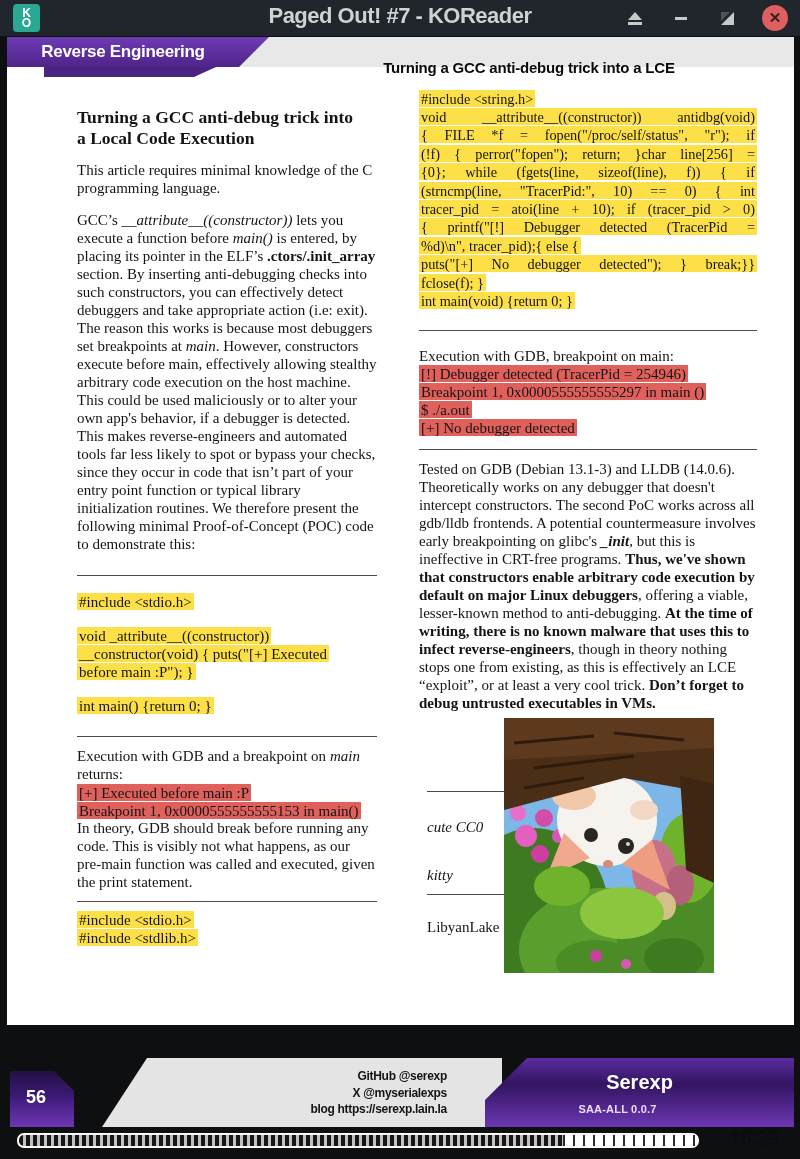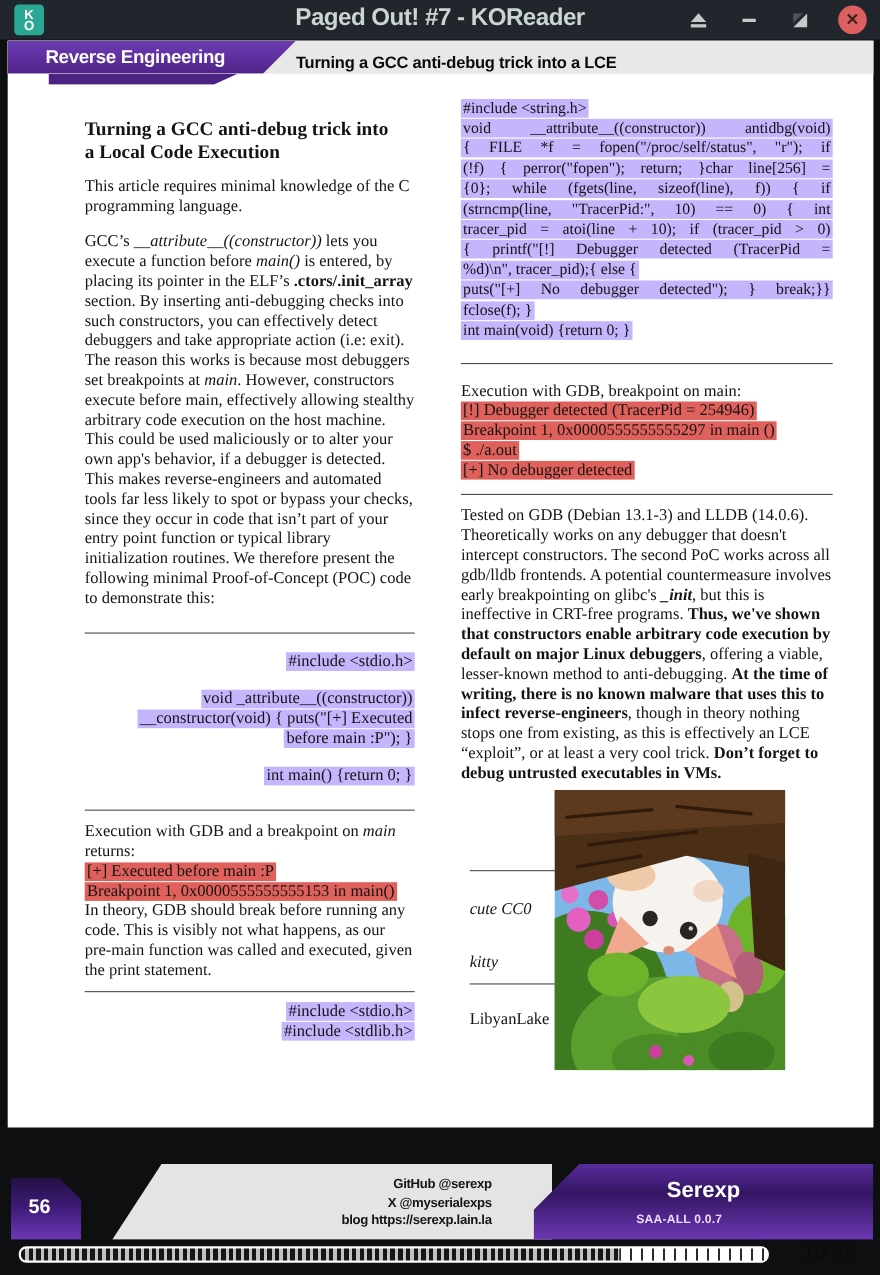--- a/index.html
+++ b/index.html
@@ -18,35 +18,35 @@
   .close-btn{width:26px;height:26px;border-radius:50%;background:#dd5f5f;display:flex;align-items:center;justify-content:center;
              color:#3a2020;font-size:15px;font-weight:bold;}
   
   .page{position:absolute;left:7px;top:37px;width:787px;height:988px;background:#ffffff;}
   .hdr-strip{position:absolute;left:0;top:0;width:787px;height:30px;background:#e8e8e8;}
   .ribbon{position:absolute;left:0;top:0;width:262px;height:30px;background:linear-gradient(180deg,#6d3cb4,#4f2488);
           clip-path:polygon(0 0,262px 0,232px 30px,0 30px);display:flex;align-items:center;justify-content:center;}
   .ribbon span{color:#fff;font-size:17px;font-weight:bold;letter-spacing:-0.3px;padding-right:30px;}
   .ribbon-tail{position:absolute;left:37px;top:30px;width:172px;height:10px;background:#4a2383;
                clip-path:polygon(0 0,172px 0,150px 10px,0 10px);}
-  .strip-title{position:absolute;left:262px;top:12px;width:520px;text-align:left;color:#0a0a0a;font-size:15px;font-weight:bold;letter-spacing:-0.2px;}
+  .strip-title{position:absolute;left:262px;top:22px;width:520px;text-align:center;color:#0a0a0a;font-size:15px;font-weight:bold;letter-spacing:-0.2px;}
   
   .col{position:absolute;color:#141414;font-family:"Liberation Serif",serif;font-size:15px;line-height:18px;}
   .col-left{left:70px;top:66px;width:300px;}
   .col-right{left:412px;top:52px;width:338px;}
   h1.art{font-size:17.5px;line-height:21px;margin:4px 0 0 0;font-weight:bold;width:285px;font-family:"Liberation Serif",serif;}
   .para{margin:12px 0 0 0;}
   .i{font-style:italic;}
   .b{font-weight:bold;}
   .bi{font-weight:bold;font-style:italic;}
   hr.sep{border:none;border-top:1.5px solid #4a4a4a;margin:22px 0 0 0;width:100%;}
   hr.sep.tight{margin:10px 0 0 0;}
-  .code-chunk{margin:16px 0 0 12px;text-align:right;}
+  .code-chunk{margin:16px 0 0 0;}
   .cl{min-height:18px;}
-  .cl .hl{background:#c4b5fd;padding:0.5px 2px;}
+  .cl .hl{background:#fde047;padding:0.5px 2px;}
   .just{text-align:justify;text-align-last:justify;}
   .redline{min-height:18px;}
   .redline .rl{background:#e0605c;padding:0.5px 2px;}
   .code-r{font-size:14.3px;line-height:18.4px;}
   
   .credit-zone{position:relative;margin-top:6px;height:262px;text-align:right;}
   .credit-hr{position:absolute;left:8px;width:80px;border:none;border-top:1.5px solid #4a4a4a;margin:0;}
   .credit-txt{position:absolute;left:8px;font-size:15px;}
   .kitty-photo{position:absolute;left:85px;top:0;width:210px;height:255px;overflow:hidden;}
   

